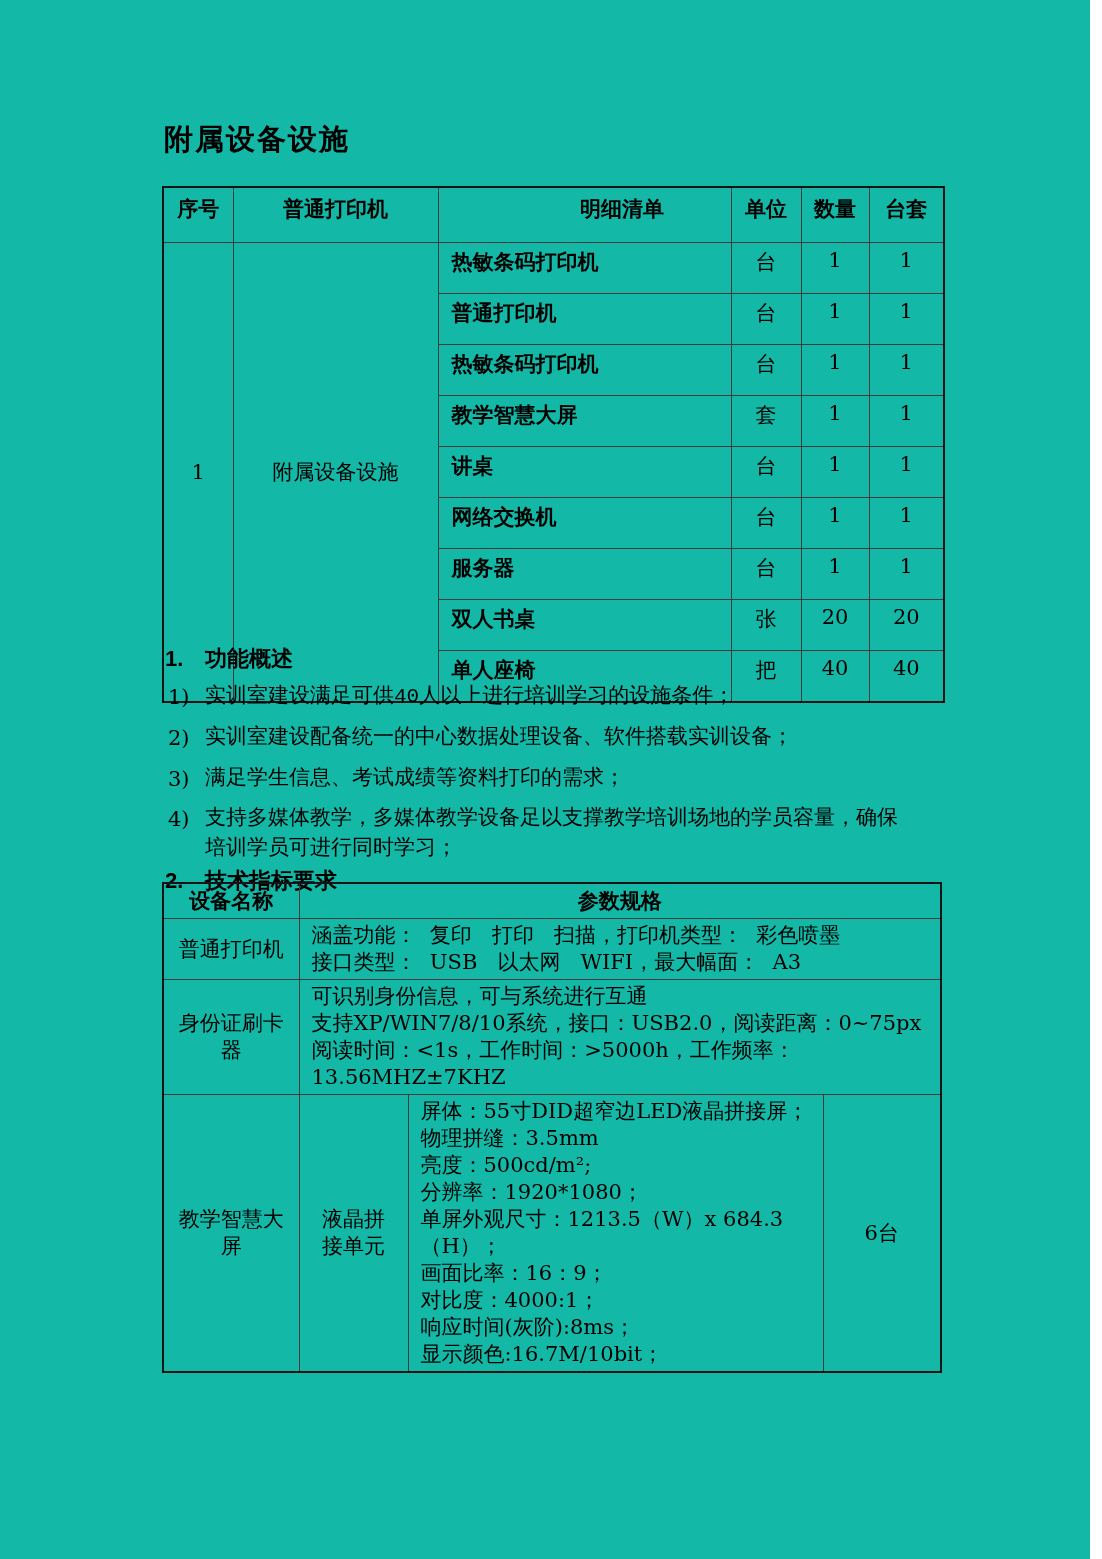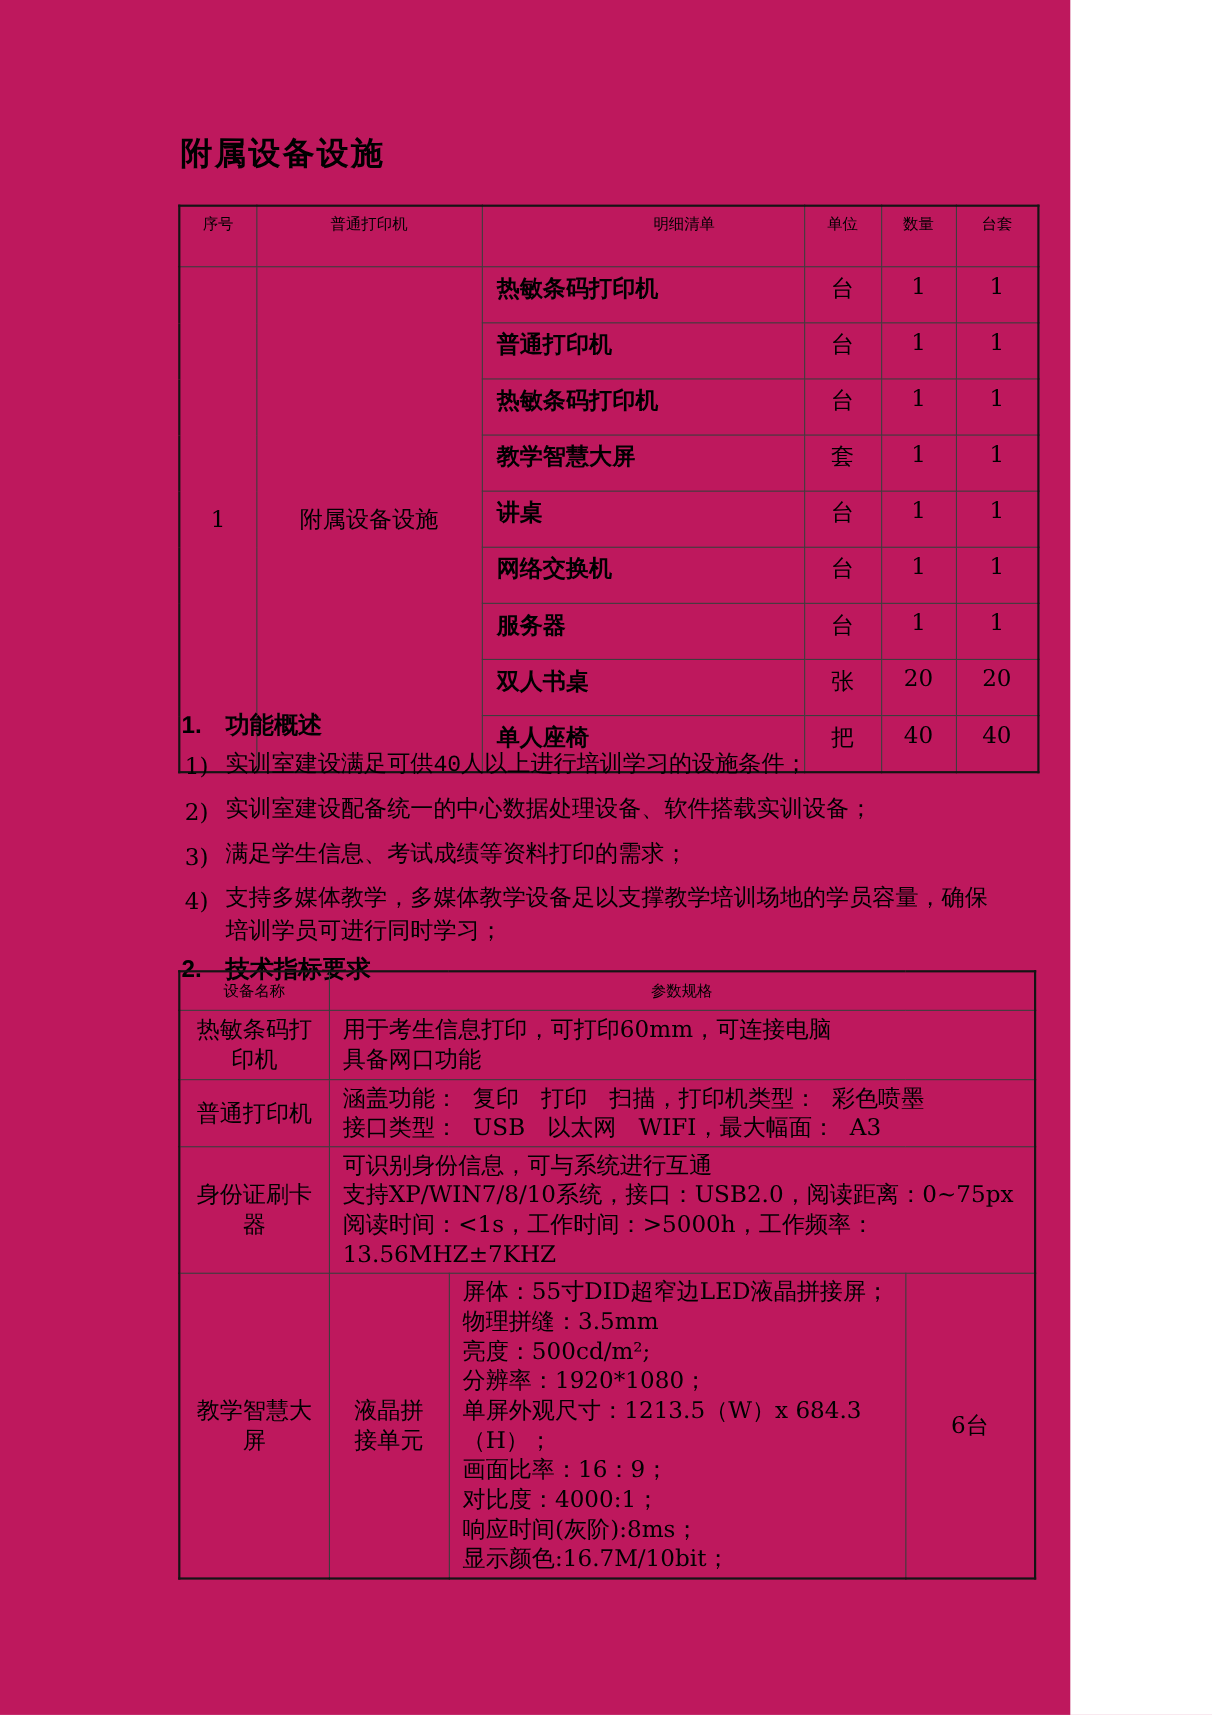--- a/index.html
+++ b/index.html
@@ -1,32 +1,32 @@
 <!DOCTYPE html>
 <html><head>
 <meta charset="utf-8">
 <style>
   html,body{margin:0;padding:0;}
   body{
     width:1102px;height:1559px;background:#ffffff;color:#000;
     font-family:"DejaVu Serif","Liberation Serif",serif;
   }
-  .page{position:relative;width:973px;height:1559px;overflow:hidden;background:#be185d;}
+  .page{position:relative;width:1090px;height:1559px;overflow:hidden;background:#14b8a6;}
 
   .doc-title{
     position:absolute;left:164px;top:120px;margin:0;
     font-size:29px;font-weight:700;letter-spacing:2px;
     font-family:"DejaVu Sans","Liberation Sans",sans-serif;
   }
 
   .tbl{border-collapse:collapse;table-layout:fixed;border:2px solid #141414;}
   .tbl th,.tbl td{border:1px solid #3d3d3d;overflow:hidden;}
   .tbl th{
     font-family:"DejaVu Sans","Liberation Sans",sans-serif;
-    font-weight:400;font-size:14px;
+    font-weight:700;font-size:21px;
   }
 
   .tbl1{position:absolute;left:162px;top:186px;width:781px;}
   .tbl1 th{height:46px;vertical-align:top;padding-top:7px;}
   .tbl1 th.detail{padding-left:76px;}
   .tbl1 td{height:44px;font-size:21px;vertical-align:top;padding-top:5px;}
   .tbl1 td.c{text-align:center;}
   .tbl1 td.mid{vertical-align:middle;padding-top:0;text-align:center;}
   .tbl1 td.item{text-align:left;padding-left:13px;padding-right:4px;font-weight:bold;}
 
@@ -180,26 +180,20 @@
         <col style="width:415px">
         <col style="width:118px">
     </colgroup>
     <thead>
       <tr>
         <th>设备名称</th>
         <th colspan="3">参数规格</th>
       </tr>
     </thead>
     <tbody>
-      <tr class="r1">
-        <td class="c pre">热敏条码打
-印机</td>
-        <td colspan="3" class="spec pre">用于考生信息打印，可打印60mm，可连接电脑
-具备网口功能</td>
-      </tr>
       <tr class="r2">
         <td class="c pre">普通打印机</td>
         <td colspan="3" class="spec pre">涵盖功能：  复印   打印   扫描，打印机类型：  彩色喷墨
 接口类型：  USB   以太网   WIFI，最大幅面：  A3</td>
       </tr>
       <tr class="r3">
         <td class="c pre">身份证刷卡
 器</td>
         <td colspan="3" class="spec pre">可识别身份信息，可与系统进行互通
 支持XP/WIN7/8/10系统，接口：USB2.0，阅读距离：0~75px

